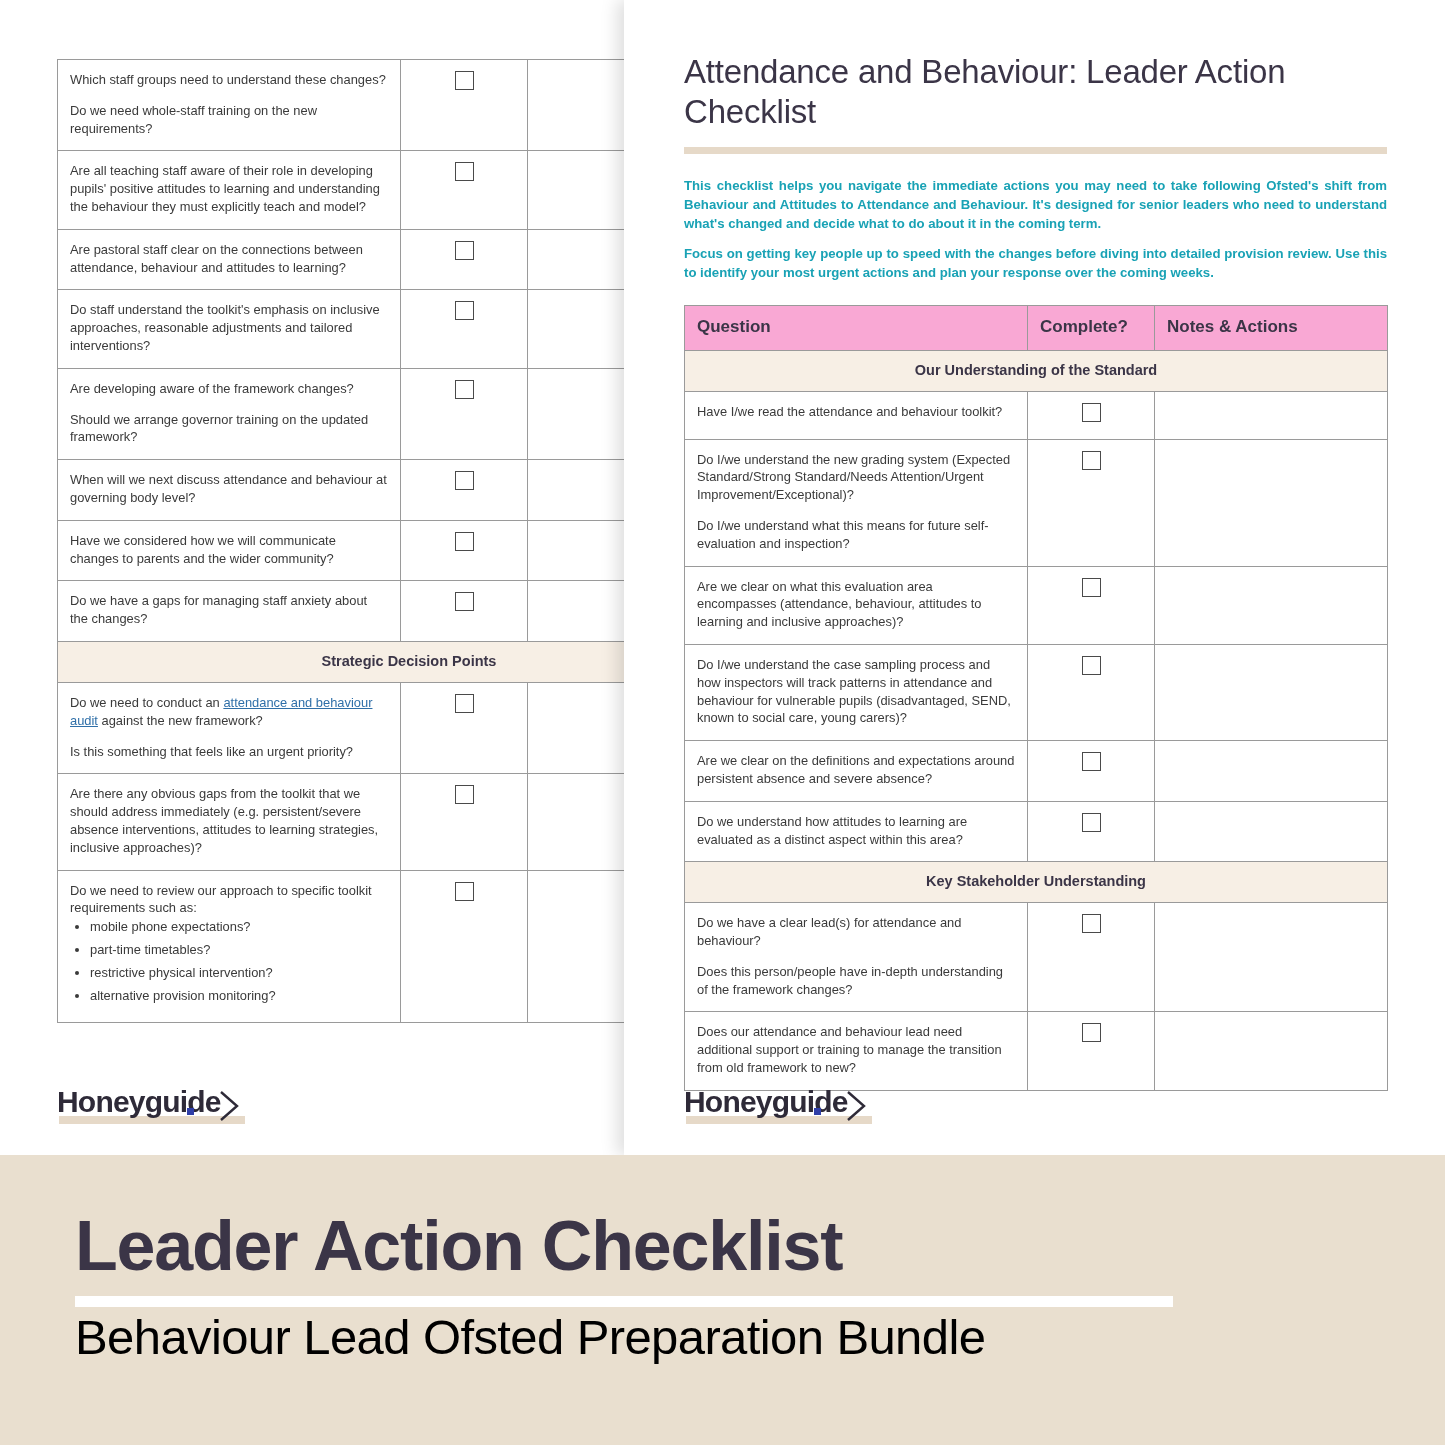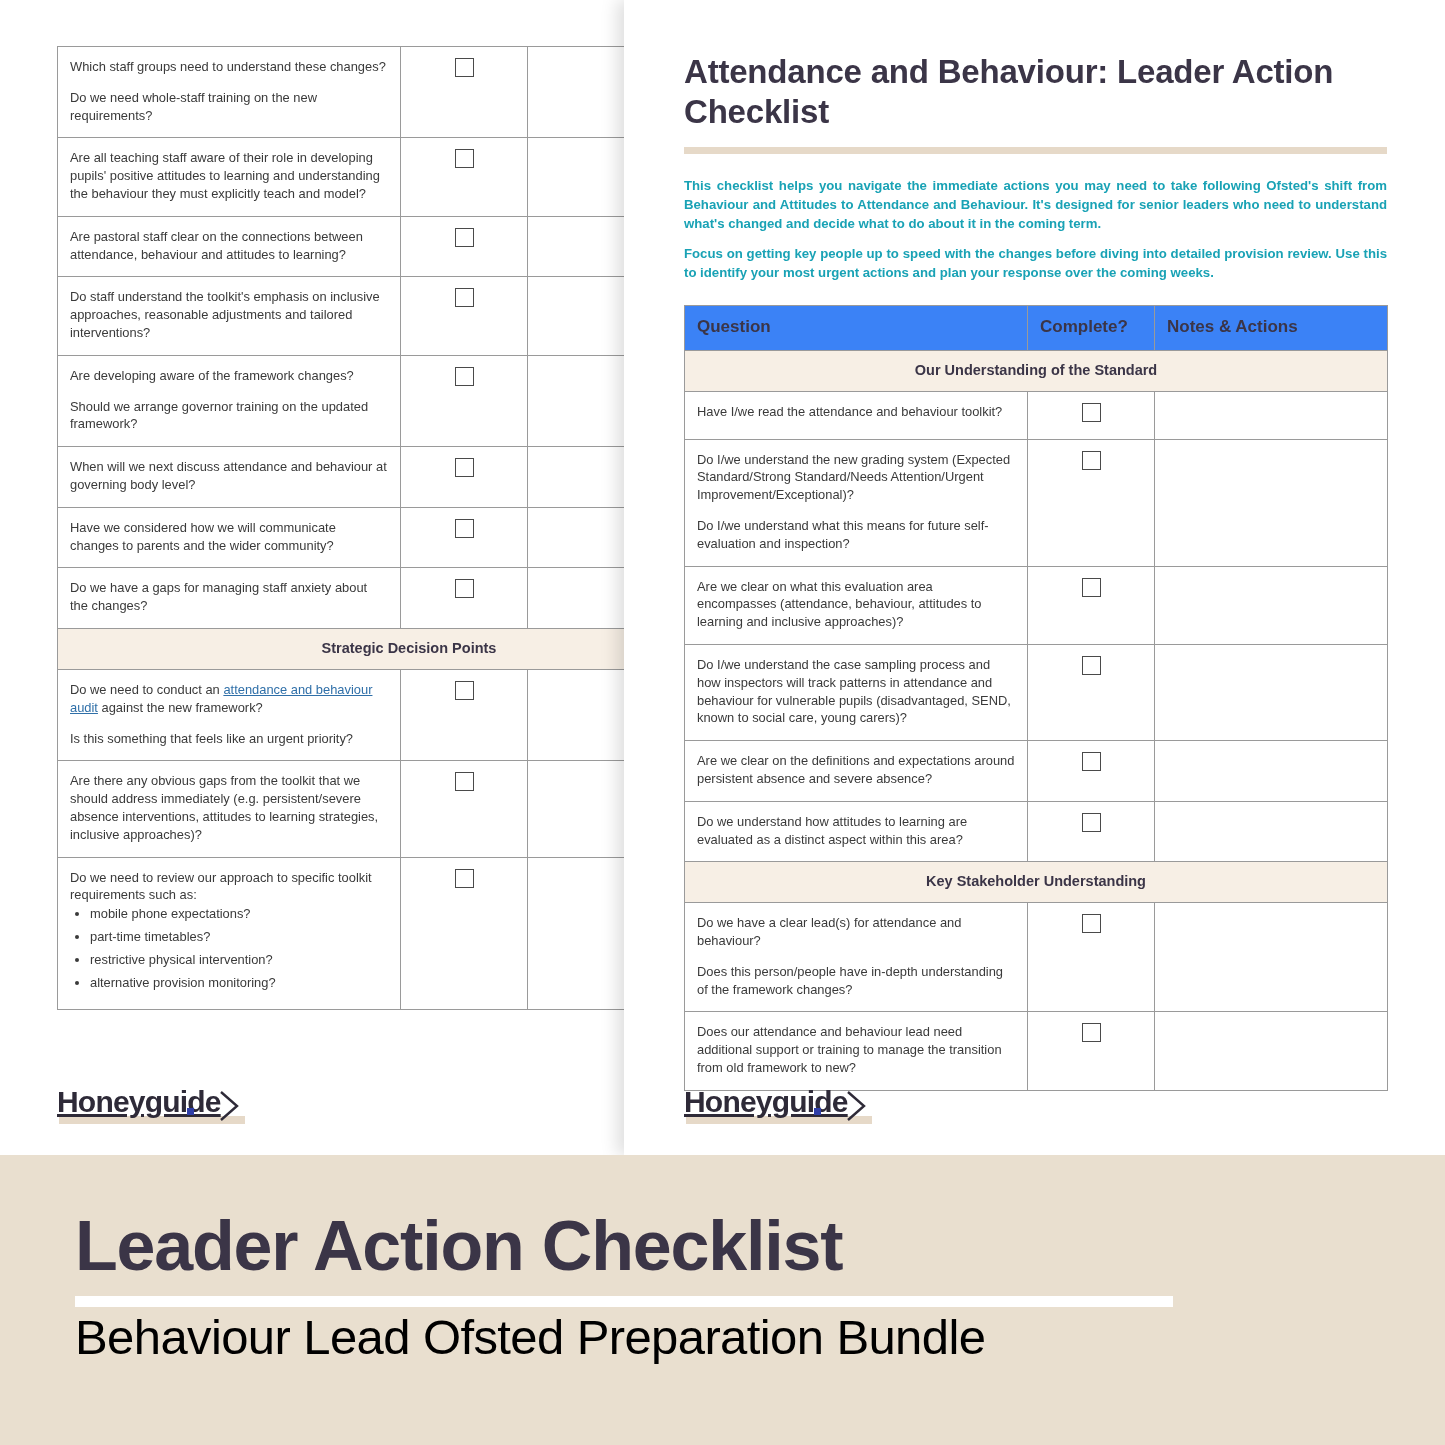--- a/index.html
+++ b/index.html
@@ -38,21 +38,21 @@
     top: 0px;
     width: 821px;
     height: 1155px;
     padding: 52px 52px 0 60px;
     box-shadow: -7px 0 16px rgba(0,0,0,0.13);
   }
 
   
   .doc-title {
     font-size: 33px;
-    font-weight: bold;
+    font-weight: normal;
     line-height: 1.21;
     color: #3b3547;
     letter-spacing: -0.2px;
     max-width: 660px;
   }
 
   .title-rule {
     margin-top: 15px;
     height: 7px;
     background: #e6d9c8;
@@ -85,27 +85,27 @@
     padding: 11px 12px 13px 12px;
   }
 
   
   #tbl-right { margin-top: 22px; width: 703px; }
   #tbl-right .c-q    { width: 343px; }
   #tbl-right .c-done { width: 127px; }
   #tbl-right .c-notes{ width: 233px; }
 
   
-  #tbl-left { width: 575px; }
+  #tbl-left { width: 575px; margin-top: 13px; }
   #tbl-left .c-q    { width: 343px; }
   #tbl-left .c-done { width: 127px; }
   #tbl-left .c-notes{ width: 233px; }
 
   .thead-row th {
-    background: #3b82f6;
+    background: #f9a8d4;
     font-size: 17px;
     font-weight: bold;
     color: #3b3547;
     text-align: left;
     padding: 12px 14px 13px 14px;
     vertical-align: middle;
   }
 
   .section-row td {
     background: #f7efe5;
@@ -155,21 +155,20 @@
   #logo-right { left: 684px; top: 1085px; }
 
   .logo-text {
     position: absolute;
     left: 0; top: 0;
     font-size: 30px;
     font-weight: bold;
     letter-spacing: -0.8px;
     color: #2e2a38;
     z-index: 3;
-    text-decoration: underline;
   }
   .logo-bar {
     position: absolute;
     left: 2px;
     top: 31px;
     width: 186px;
     height: 8px;
     background: #e6d9c8;
     z-index: 1;
   }

